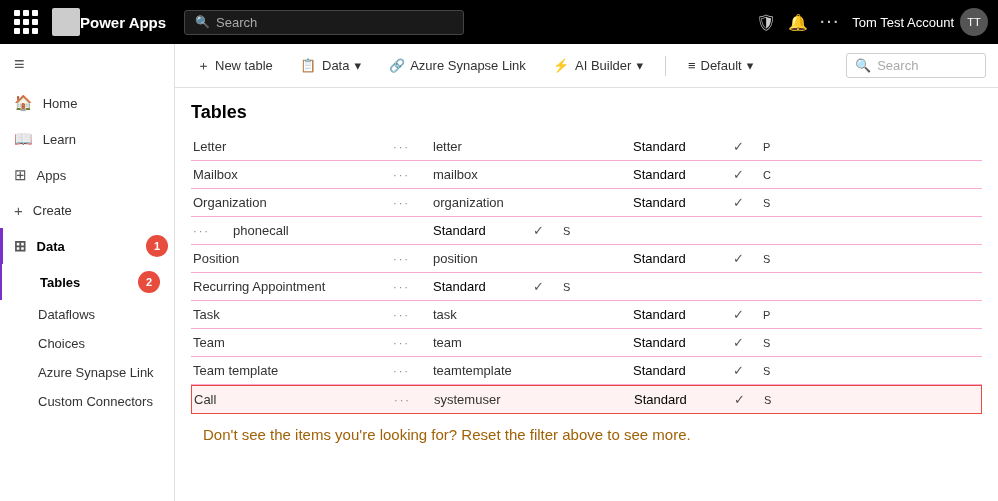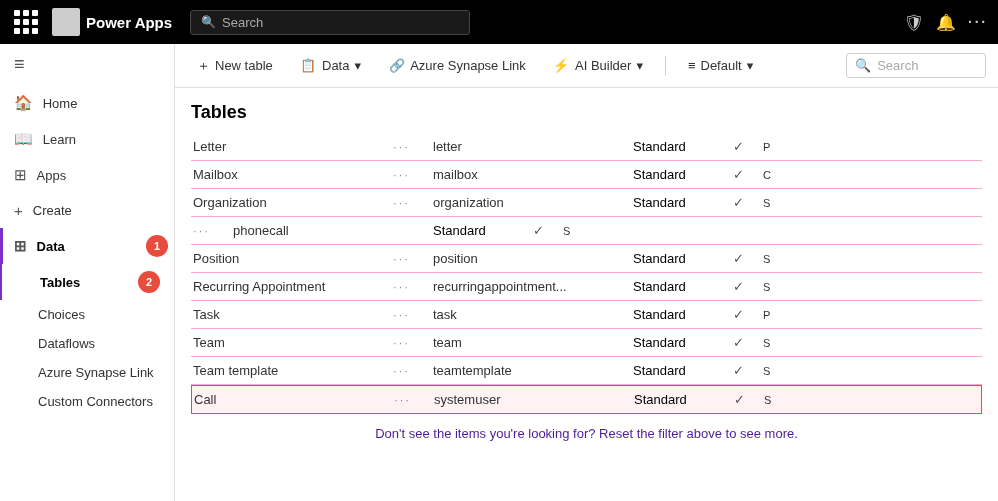--- a/index.html
+++ b/index.html
@@ -7,21 +7,21 @@
 
     
     .top-nav {
       display: flex; align-items: center;
       background: #000; color: #fff;
       height: 44px; padding: 0 10px;
       gap: 10px;
     }
     .top-nav .waffle { display: grid; grid-template-columns: repeat(3,6px); gap: 3px; cursor: pointer; padding: 4px; }
     .top-nav .waffle span { width: 6px; height: 6px; background: #fff; border-radius: 1px; display: block; }
-    .top-nav .logo-area { display: flex; align-items: center; gap: 6px; margin-right: 8px; }
+    .top-nav .logo-area { display: flex; align-items: center; margin-right: 8px; }
     .top-nav .logo-img { width: 28px; height: 28px; background: #ccc; border-radius: 2px; }
     .top-nav .app-name { font-size: 15px; font-weight: 600; color: #fff; white-space: nowrap; }
     .top-nav .search-box {
       display: flex; align-items: center; gap: 6px;
       background: #1a1a1a; border: 1px solid #444; border-radius: 3px;
       padding: 4px 10px; flex: 1; max-width: 280px;
       color: #ccc; font-size: 13px;
     }
     .top-nav .search-box .search-icon { color: #aaa; font-size: 12px; }
     .top-nav-right { display: flex; align-items: center; gap: 12px; margin-left: auto; }
@@ -83,21 +83,21 @@
       cursor: pointer; font-size: 13px; color: #333;
     }
     .table-row.highlighted { background: #fff2f2; border: 1.5px solid #e74c3c; }
     .col-name { width: 200px; }
     .col-dots { width: 40px; color: #888; letter-spacing: 2px; font-size: 11px; }
     .col-sysname { width: 200px; color: #333; }
     .col-type { width: 100px; color: #000000; }
     .col-check { width: 30px; color: #555; }
     .col-extra { width: 30px; color: #333; font-size: 11px; }
 
-    .bottom-msg { text-align: center; padding: 12px; color: #4c1d95; font-size: 13px; cursor: pointer; }
+    .bottom-msg { padding: 12px; color: #a16207; font-size: 15px; cursor: pointer; }
 
     
     .content::-webkit-scrollbar { width: 6px; }
     .content::-webkit-scrollbar-thumb { background: #ccc; border-radius: 3px; }
 
     
     .annot { 
       display: inline-flex; align-items: center; justify-content: center;
       width: 22px; height: 22px; border-radius: 50%;
       background: #e74c3c; color: #fff; font-size: 12px; font-weight: 700;
@@ -124,20 +124,24 @@
     <span class="app-name">Power Apps</span>
   </div>
   <div class="search-box">
     <span class="search-icon">🔍</span>
     <span style="color:#aaa">Search</span>
   </div>
   <div class="top-nav-right">
     <span class="icon-btn">🛡</span>
     <span class="icon-btn">🔔</span>
     <span class="more-btn">···</span>
+    <div class="account">
+      <span>Tom Test Account</span>
+      <div class="avatar">TT</div>
+    </div>
   </div>
 </div>
 
 <div class="layout">
 
   <div class="sidebar">
     <div class="sidebar-toggle">≡</div>
 
     <div class="sidebar-item">
       <span class="s-icon">🏠</span>
@@ -159,24 +163,24 @@
       <span class="s-icon">⊞</span>
       <span>Data</span>
       <span class="annot" style="right:6px; top:50%; transform:translateY(-50%); font-size:11px;">1</span>
     </div>
 
     <div class="sidebar-sub active" style="position:relative; display:flex; align-items:center; justify-content:space-between;">
       <span>Tables</span>
       <span class="annot" style="position:relative; right:0; top:0; transform:none; font-size:11px;">2</span>
     </div>
     <div class="sidebar-sub">
+      <span>Dataflows</span>
+    </div>
+    <div class="sidebar-sub">
       <span>Choices</span>
-    </div>
-    <div class="sidebar-sub">
-      <span>Dataflows</span>
     </div>
     <div class="sidebar-sub">
       <span>Azure Synapse Link</span>
     </div>
     <div class="sidebar-sub">
       <span>Custom Connectors</span>
     </div>
   </div>
 
   <div class="main">
@@ -251,21 +255,20 @@
       <span class="col-name">Position</span>
       <span class="col-dots">···</span>
       <span class="col-sysname">position</span>
       <span class="col-type">Standard</span>
       <span class="col-check">✓</span>
       <span class="col-extra">S</span>
     </div>
           <div class="table-row">
       <span class="col-name">Recurring Appointment</span>
       <span class="col-dots">···</span>
-      <span class="col-sysname">recurringappointment...</span>
       <span class="col-type">Standard</span>
       <span class="col-check">✓</span>
       <span class="col-extra">S</span>
     </div>
           <div class="table-row">
       <span class="col-name">Task</span>
       <span class="col-dots">···</span>
       <span class="col-sysname">task</span>
       <span class="col-type">Standard</span>
       <span class="col-check">✓</span>

